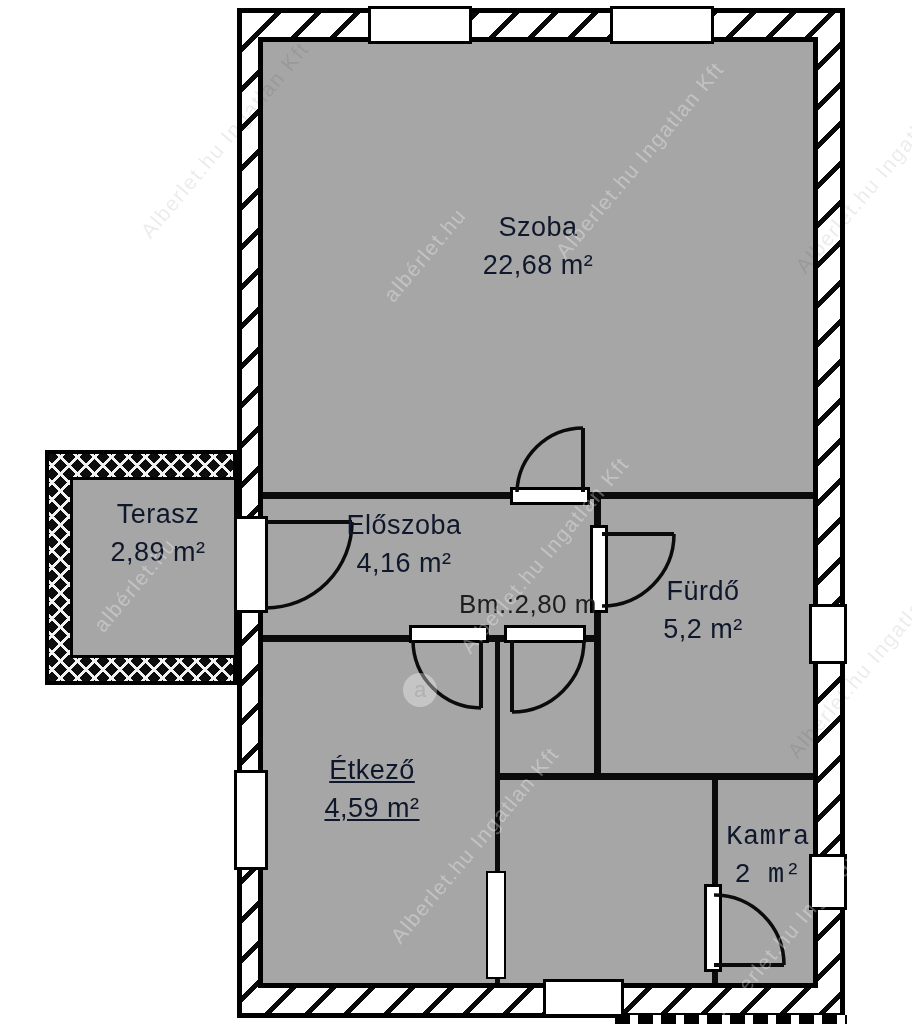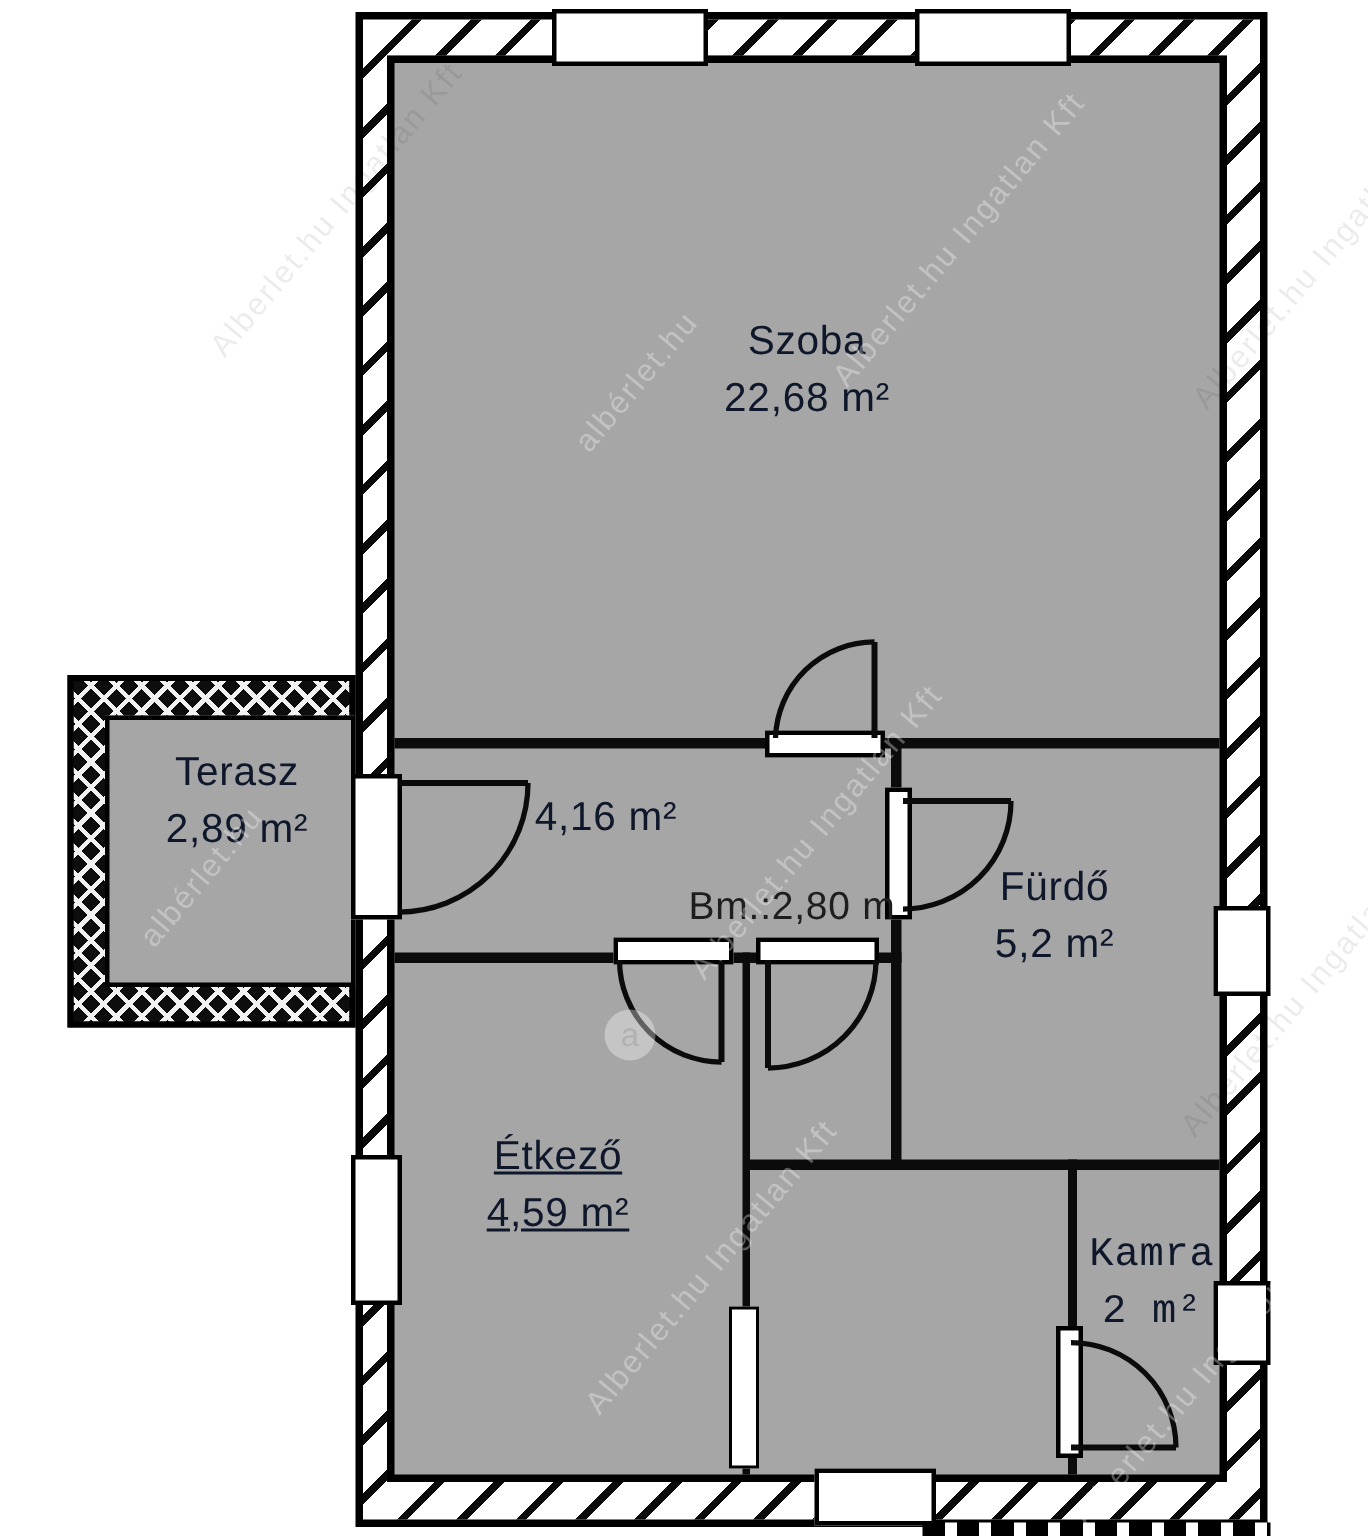--- a/index.html
+++ b/index.html
@@ -112,20 +112,21 @@
 
   <div class="room-label" style="left:538px;top:246px;">
     <div>Szoba</div>
     <div>22,68 m²</div>
   </div>
   <div class="room-label" style="left:158px;top:533px;">
     <div>Terasz</div>
     <div>2,89 m²</div>
   </div>
   <div class="room-label" style="left:404px;top:544px;">
+    <div>Előszoba</div>
     <div>4,16 m²</div>
   </div>
   <div class="bm-label" style="left:516px;top:604px;margin-left:12px;">Bm.:2,80 m</div>
   <div class="room-label" style="left:703px;top:610px;">
     <div>Fürdő</div>
     <div>5,2 m²</div>
   </div>
   <div class="room-label" style="left:372px;top:789px;text-decoration:underline;">
     <div>Étkező</div>
     <div>4,59 m²</div>

